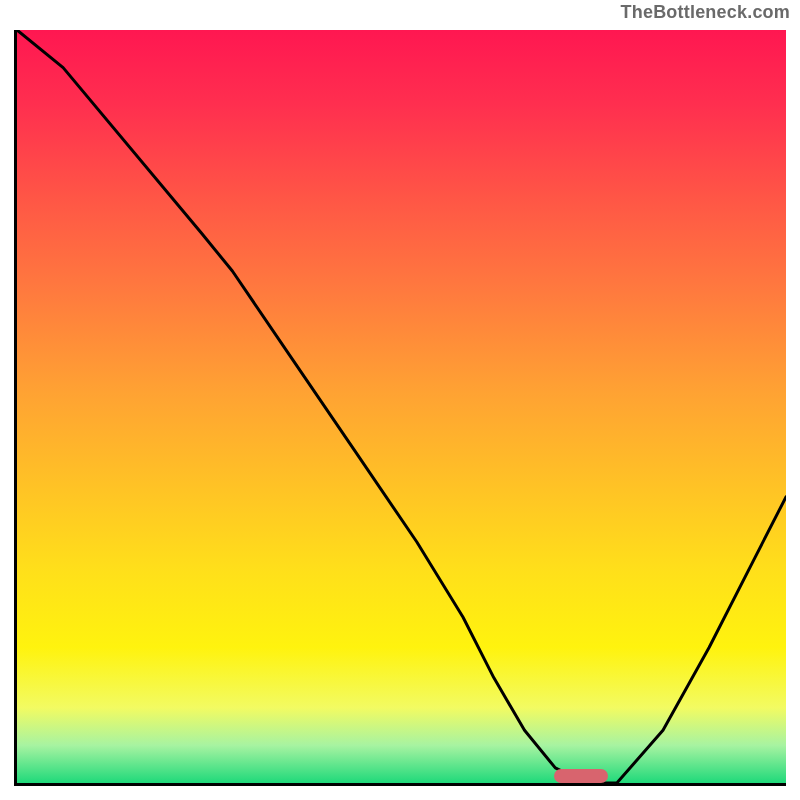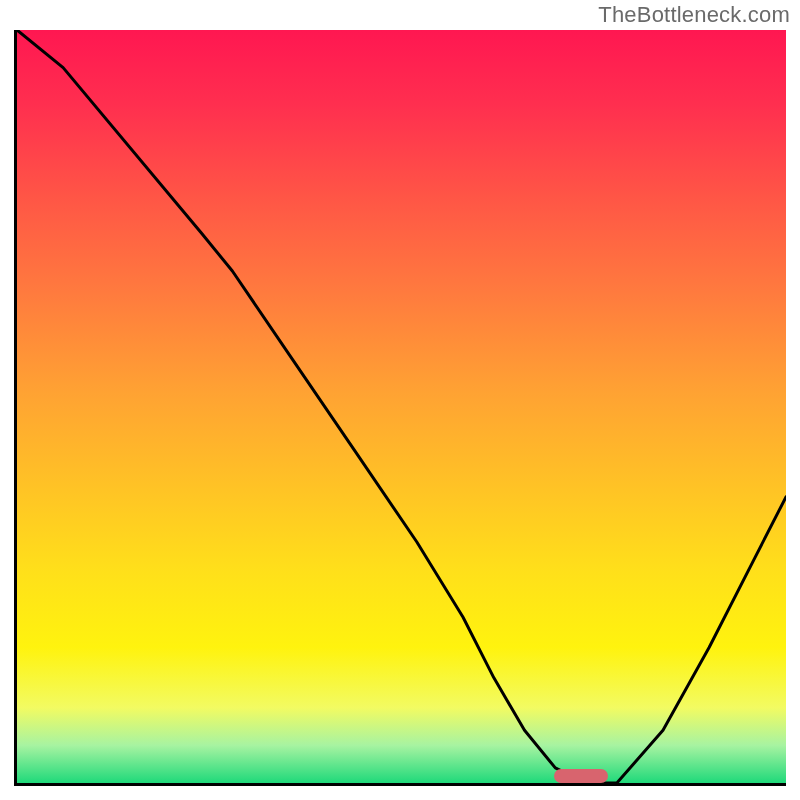--- a/index.html
+++ b/index.html
@@ -12,22 +12,22 @@
   }
   .wrap {
     position: relative;
     width: 800px;
     height: 800px;
   }
   .watermark {
     position: absolute;
     top: 2px;
     right: 10px;
-    font-size: 22px;
-    font-weight: 400;
+    font-size: 18px;
+    font-weight: 700;
     color: #6a6a6a;
     letter-spacing: 0.2px;
   }
   .plot {
     position: absolute;
     left: 14px;
     top: 30px;
     width: 772px;
     height: 756px;
     border-left: 3px solid #000;

